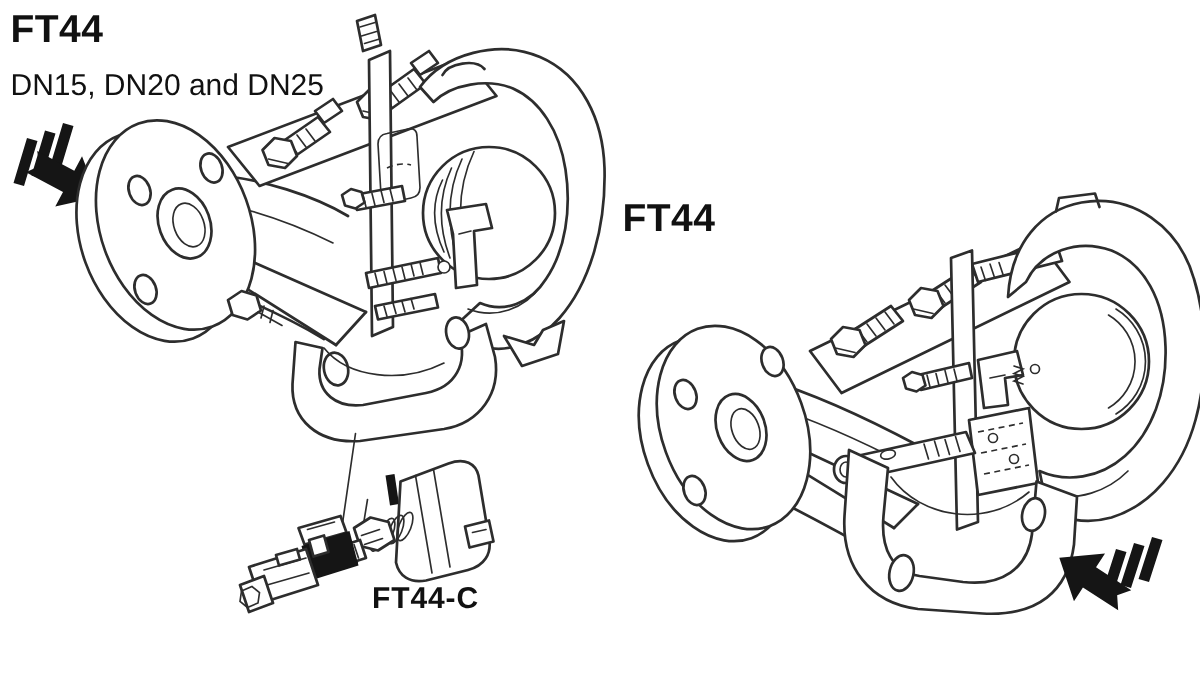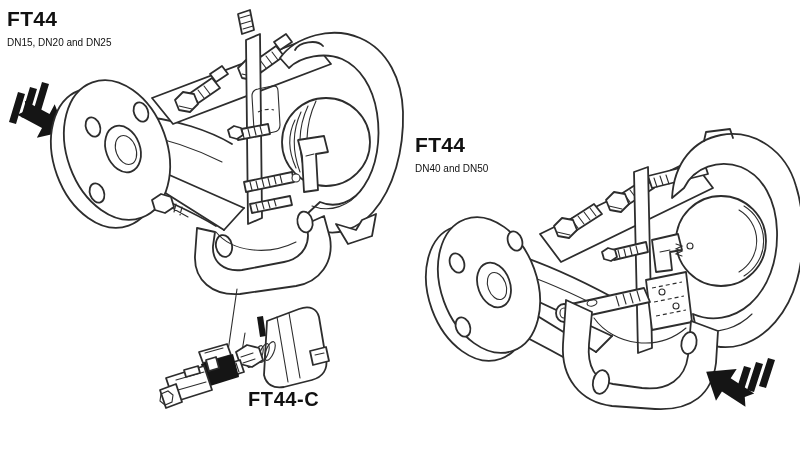--- a/index.html
+++ b/index.html
@@ -1,20 +1,20 @@
 <!DOCTYPE html>
 <html><head>
 <meta charset="utf-8">
 <style>
   html,body{margin:0;padding:0;background:#ffffff;}
   .stage{position:relative;width:800px;height:456px;background:#ffffff;overflow:hidden;
          font-family:"Liberation Sans",sans-serif;color:#111;}
   .tb{position:absolute;}
-  .tb .t{font-size:21px;font-weight:bold;line-height:24px;letter-spacing:.3px;}
-  .tb .s{font-size:10px;line-height:18px;margin-top:3px;}
+  .tb .t{font-size:26px;font-weight:bold;line-height:24px;letter-spacing:.3px;}
+  .tb .s{font-size:20px;line-height:18px;margin-top:17px;}
   .tb .w{font-size:15.5px;font-weight:bold;margin-top:13px;}
   .lblC{position:absolute;left:248px;top:388px;font-size:20px;font-weight:bold;letter-spacing:.6px;}
   svg{position:absolute;overflow:visible;}
   .ln{fill:none;stroke:#2d2d2d;stroke-width:1.8;stroke-linecap:round;stroke-linejoin:round;}
   .tn{fill:none;stroke:#2d2d2d;stroke-width:1.1;stroke-linecap:round;}
   .wh{fill:#ffffff;stroke:#2d2d2d;stroke-width:1.8;stroke-linejoin:round;}
   .wt{fill:#ffffff;stroke:#2d2d2d;stroke-width:1.1;stroke-linejoin:round;}
   .bk{fill:#151515;stroke:none;}
   .ds{fill:none;stroke:#2d2d2d;stroke-width:1.1;stroke-dasharray:4 3;}
 </style>
@@ -23,21 +23,20 @@
 
 <div class="stage">
 
   <div class="tb" style="left:7px;top:7px">
     <div class="t">FT44</div>
     <div class="s">DN15, DN20 and DN25</div>
   </div>
 
   <div class="tb" style="left:415px;top:133px">
     <div class="t">FT44</div>
-    <div class="s">DN40 and DN50</div>
   </div>
 
   <div class="lblC">FT44-C</div>
 
   <svg style="left:0;top:0" width="420" height="310" viewBox="0 0 420 310">
 
     <g>
       <path class="bk" d="M18,92 l7,2 -9,30 -7,-2 Z M30,87 l7,2 -9,30 -7,-2 Z M42,82 l7,2 -9,30 -7,-2 Z"></path>
       <g transform="rotate(28 44 120)">
         <path class="bk" d="M18,112 L46,112 L46,101 L68,120 L46,139 L46,128 L18,128 L24,120 Z"></path>

